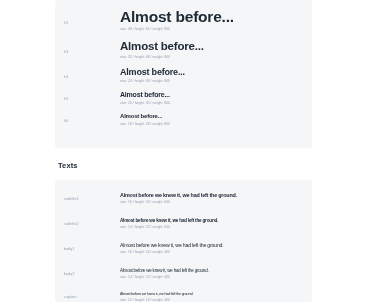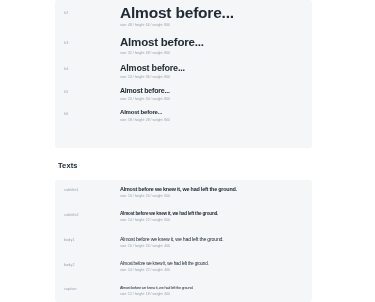--- a/index.html
+++ b/index.html
@@ -52,21 +52,21 @@
     font-size: 7.5px;
     font-weight: 700;
     letter-spacing: 0.1px;
     color: #212b36;
     line-height: 1;
   }
 
   
   .row {
     display: flex;
-    align-items: flex-start;
+    align-items: center;
     box-sizing: border-box;
     padding-left: 9px;
   }
 
   .row-label {
     width: 56px;
     flex: 0 0 56px;
     font-size: 3.6px;
     line-height: 1;
     color: #919eab;

